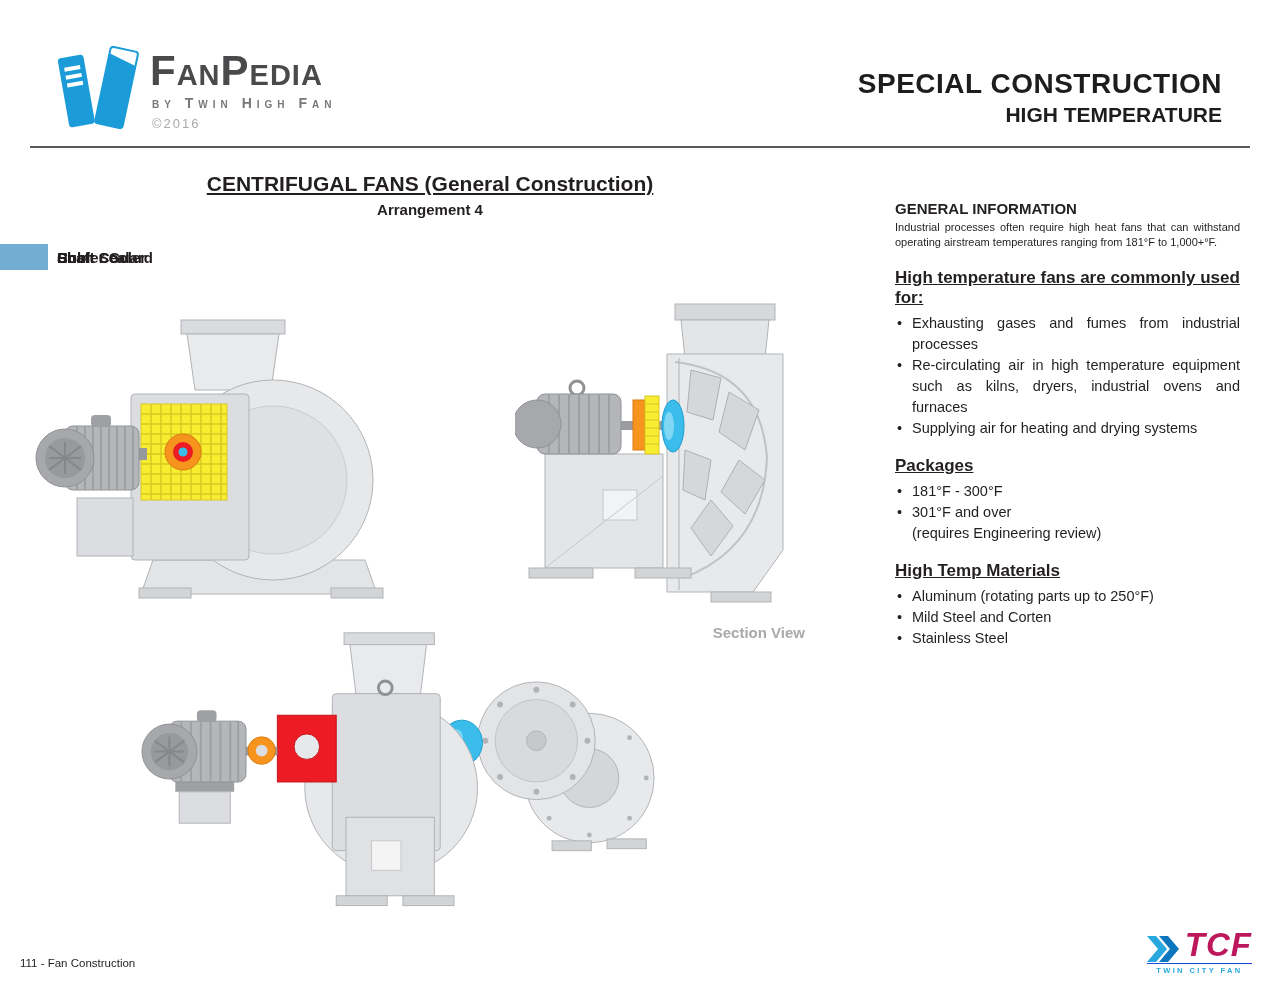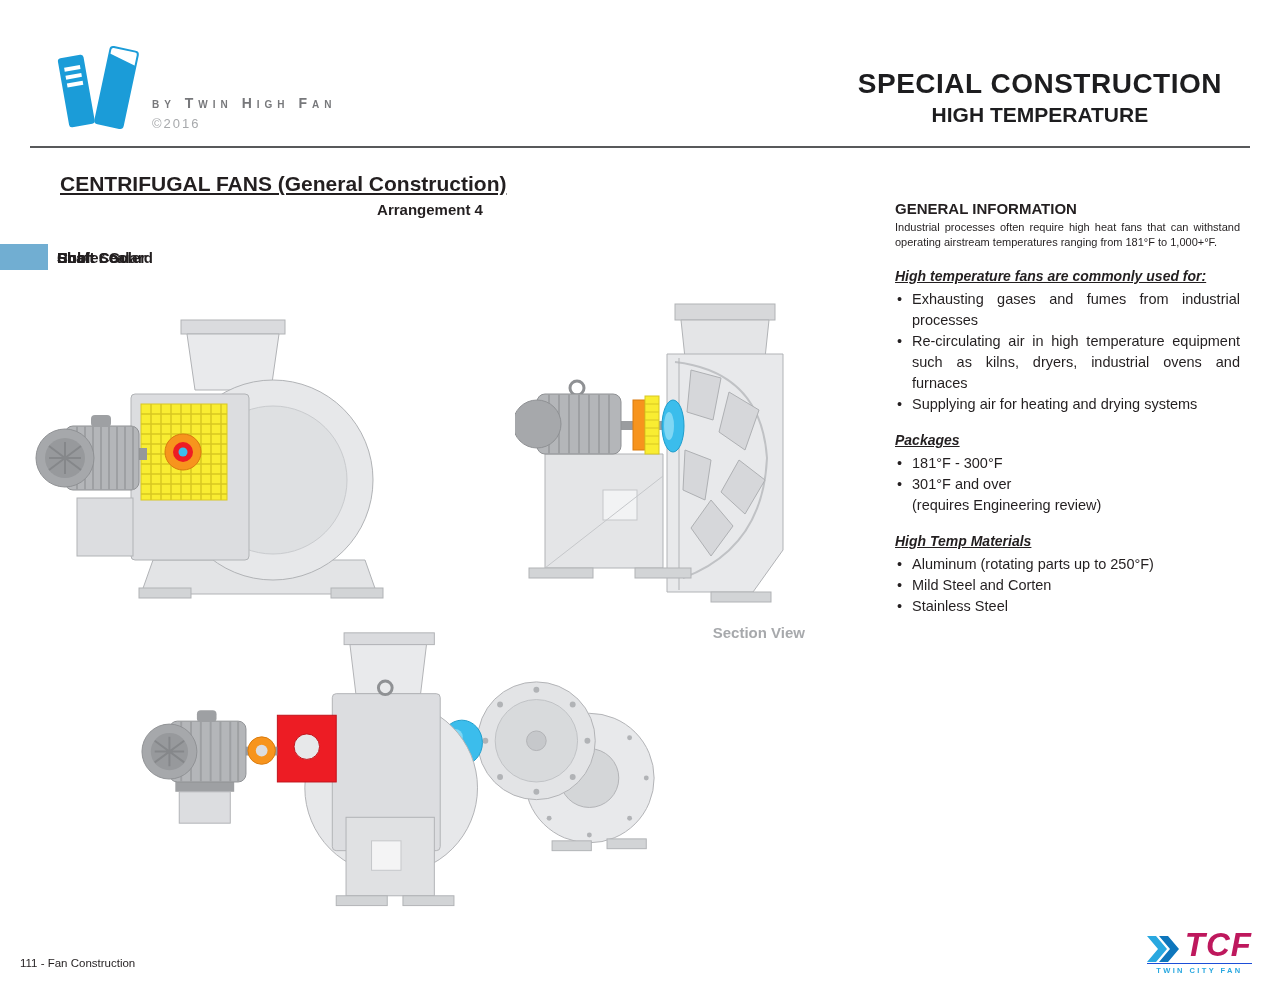--- a/index.html
+++ b/index.html
@@ -8,28 +8,28 @@
           font-family:"Liberation Sans", sans-serif; color:#231f20; overflow:hidden; }
 
   
   .brand-logo { position:absolute; left:52px; top:40px; width:95px; height:98px; }
   .brand-name { position:absolute; left:150px; top:50px; font-size:42px; font-weight:700;
                 font-variant:small-caps; letter-spacing:1px; color:#4a4a4c; line-height:1; }
   .brand-tagline { position:absolute; left:152px; top:95px; font-size:14px; font-weight:700;
                    font-variant:small-caps; letter-spacing:5px; color:#77787b; }
   .brand-copyright { position:absolute; left:152px; top:116px; font-size:13px;
                      letter-spacing:2px; color:#a7a9ac; }
-  .header-title { position:absolute; right:58px; top:68px; text-align:center; }
+  .header-title { position:absolute; right:58px; top:68px; text-align:right; }
   .header-title .l1 { font-size:28px; font-weight:700; letter-spacing:.5px; color:#1d1d1f; }
   .header-title .l2 { font-size:21px; font-weight:700; margin-top:3px; color:#1d1d1f; }
   .header-rule { position:absolute; left:30px; right:30px; top:146px; height:0;
                  border-top:2px solid #58595b; }
 
   
-  .doc-title { position:absolute; left:60px; top:172px; width:740px; text-align:left;
+  .doc-title { position:absolute; left:60px; top:172px; width:740px; text-align:center;
                font-size:21px; font-weight:700; text-decoration:underline; }
   .doc-subtitle { position:absolute; left:60px; top:201px; width:740px; text-align:center;
                   font-size:15px; font-weight:700; }
 
   
   .legend-item { position:absolute; top:244px; display:flex; align-items:center; gap:9px; }
   .legend-item:nth-of-type(1) { left:92px; }
   .legend-item:nth-of-type(2) { left:277px; }
   .legend-item:nth-of-type(3) { left:460px; }
   .legend-item:nth-of-type(4) { left:660px; }
@@ -42,21 +42,21 @@
   .fan3 { position:absolute; left:140px; top:628px; width:520px; height:305px; }
   .fan1 svg,.fan2 svg,.fan3 svg { width:100%; height:100%; }
   .section-view-label { position:absolute; left:515px; top:624px; width:290px; text-align:right;
                         font-size:15px; font-weight:700; color:#a7a9ac; }
 
   
   .info-col { position:absolute; left:895px; top:200px; width:345px; }
   .info-heading { font-size:15px; font-weight:700; margin-bottom:3px; }
   .info-body { font-size:11px; line-height:1.4; text-align:justify; }
   .info-section { margin-top:17px; }
-  .info-section-heading { font-size:14px; font-weight:700; text-decoration:underline; margin-bottom:5px;font-style:italic; }
+  .info-section-heading { font-size:17px; font-weight:700; text-decoration:underline; margin-bottom:5px; }
   .info-bullets { list-style:none; }
   .info-bullets li { position:relative; padding-left:17px; font-size:14.5px; line-height:1.45;
                      white-space:pre-line; }
   .info-bullets li::before { content:"\2022"; position:absolute; left:2px; }
   .info-bullets.justify li { text-align:justify; }
 
   
   .page-label { position:absolute; left:20px; top:957px; font-size:11.5px; }
   .tcf-logo { position:absolute; right:28px; top:930px; }
   .tcf-top { display:flex; align-items:flex-end; gap:4px; }
@@ -79,20 +79,21 @@
         <rect x="17" y="34" width="16" height="4" fill="#ffffff"></rect>
         <rect x="17" y="42" width="16" height="4" fill="#ffffff"></rect>
       </g>
       <g transform="rotate(12 62 50)">
         <rect x="50" y="8" width="28" height="78" rx="3" fill="#1b9cd8"></rect>
         <polygon points="50,8 78,8 78,22 50,15" fill="#ffffff"></polygon>
         <rect x="50" y="8" width="28" height="78" rx="3" fill="none" stroke="#1b9cd8" stroke-width="2"></rect>
       </g>
     </svg>
   </div>
+  <div class="brand-name">FanPedia</div>
   <div class="brand-tagline">by Twin High Fan</div>
   <div class="brand-copyright">©2016</div>
 
   <div class="header-title">
     <div class="l1">SPECIAL CONSTRUCTION</div>
     <div class="l2">HIGH TEMPERATURE</div>
   </div>
   <div class="header-rule"></div>
 
   <div class="doc-title">CENTRIFUGAL FANS (General Construction)</div>

